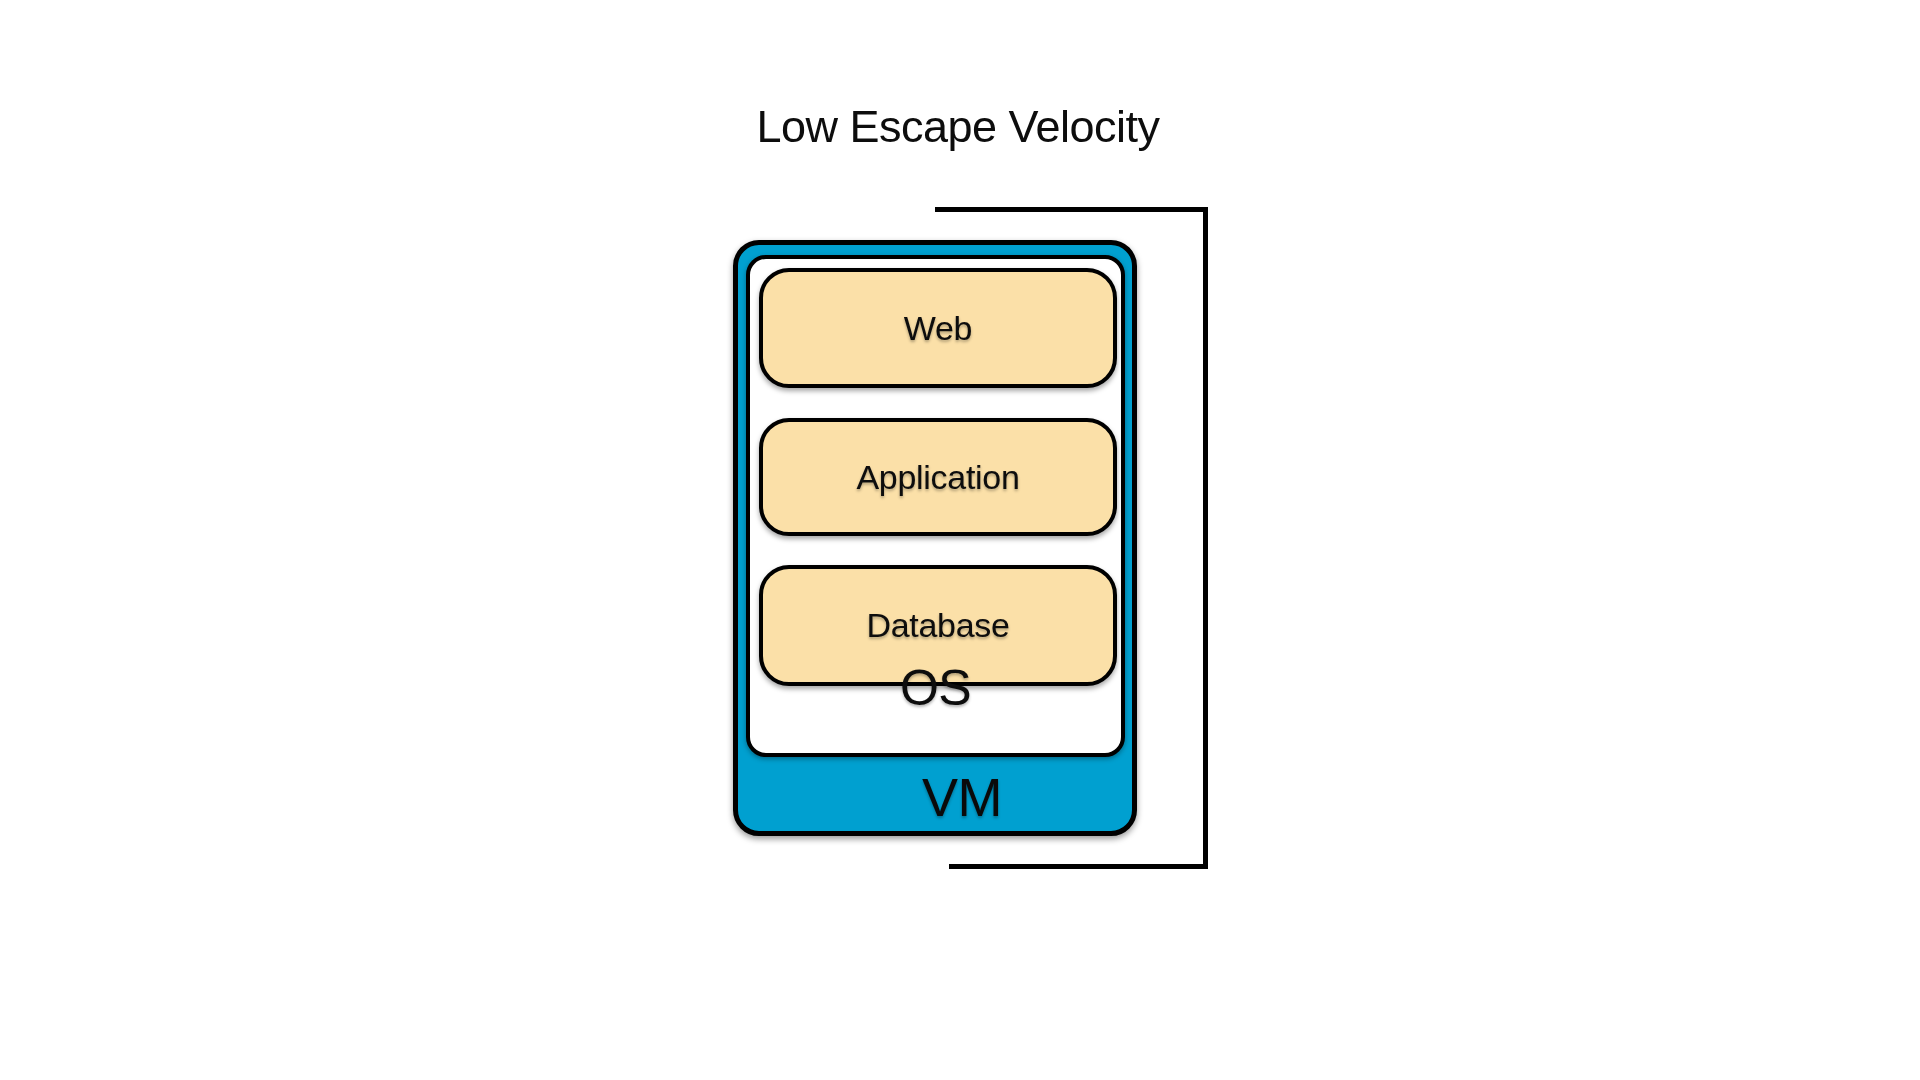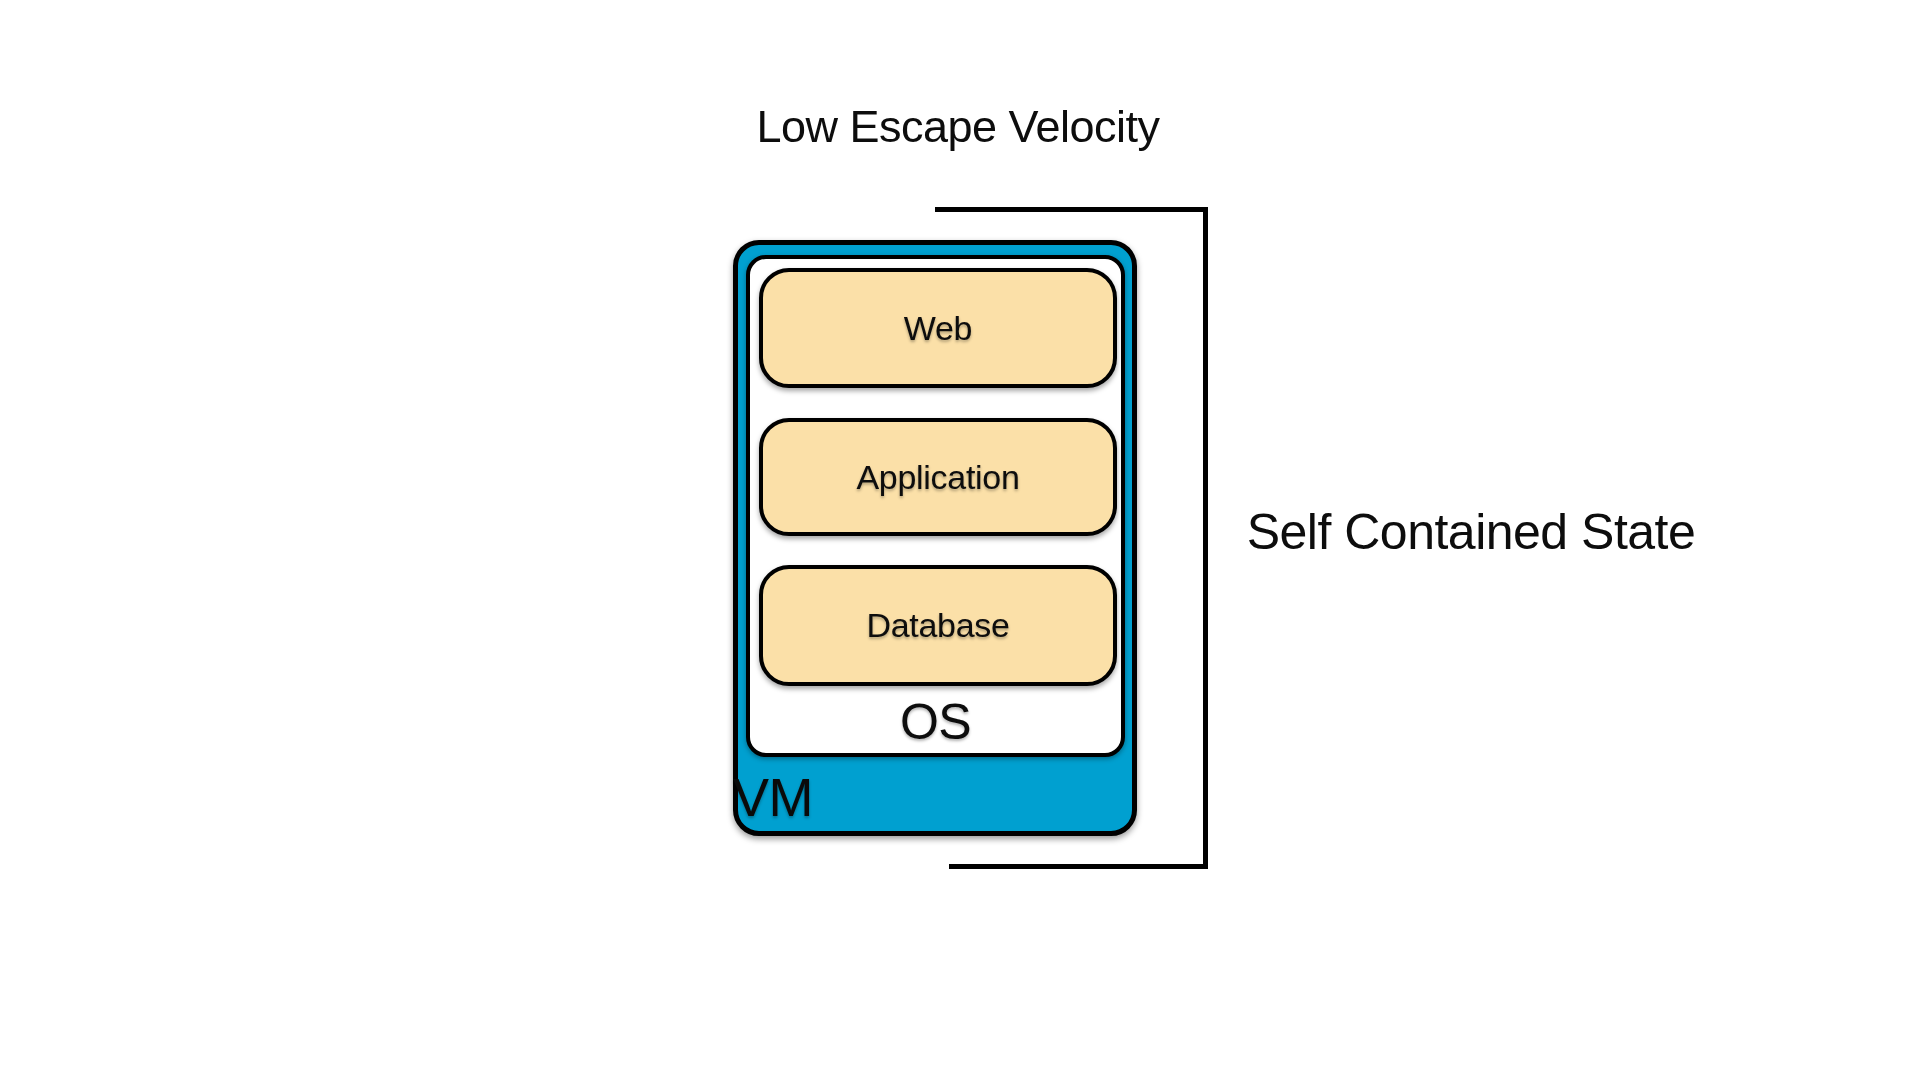--- a/index.html
+++ b/index.html
@@ -73,21 +73,21 @@
   .layer-label {
     font-size: 34px;
     font-weight: 500;
     letter-spacing: -0.3px;
     color: #0d0d0d;
     text-shadow: 0 2px 3px rgba(0,0,0,0.30);
   }
   .os-label-zone {
     position: absolute;
     left: 746px;
-    top: 686px;
+    top: 652px;
     width: 379px;
     height: 71px;
     display: flex;
     align-items: center;
     justify-content: center;
   }
   .os-label {
     font-size: 50px;
     font-weight: 500;
     letter-spacing: -0.5px;
@@ -95,21 +95,22 @@
     text-shadow: 0 2px 3px rgba(0,0,0,0.30);
   }
   .vm-label-zone {
     position: absolute;
     left: 733px;
     top: 757px;
     width: 404px;
     height: 79px;
     display: flex;
     align-items: center;
-    justify-content: flex-start;
+    justify-content: center;
+    padding-left: 27px;
   }
   .vm-label {
     font-size: 54px;
     font-weight: 500;
     letter-spacing: -0.5px;
     color: #0a0a0a;
     text-shadow: 0 2px 3px rgba(0,0,0,0.30);
   }
   
   .bracket-line {
@@ -149,21 +150,20 @@
 </head>
 <body>
 
 <div class="canvas">
 
   <div class="diagram-title">Low Escape Velocity</div>
 
   <div class="bracket-line bracket-top"></div>
   <div class="bracket-line bracket-vertical"></div>
   <div class="bracket-line bracket-bottom"></div>
-  <div class="bracket-label">Self Contained State</div>
 
   <div class="vm-box"></div>
 
   <div class="os-box"></div>
 
   <div class="layer-box layer-web">
     <span class="layer-label">Web</span>
   </div>
 
   <div class="layer-box layer-database">

